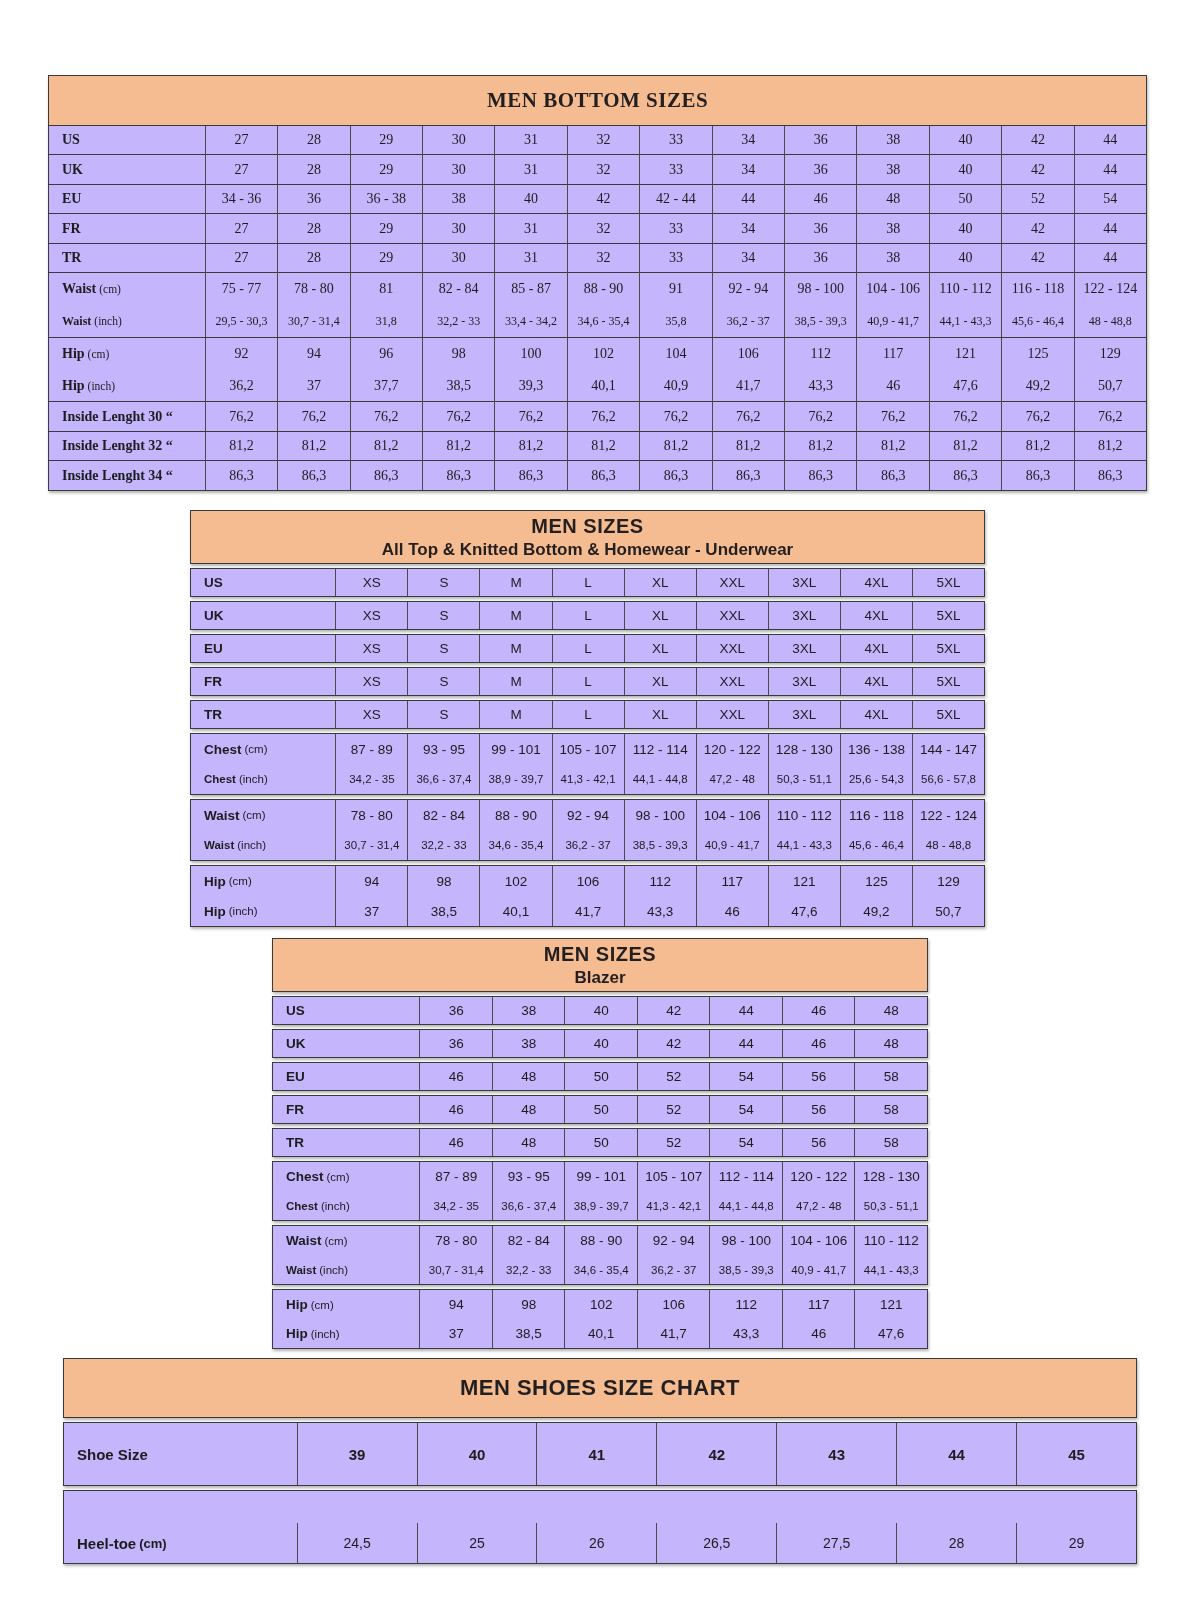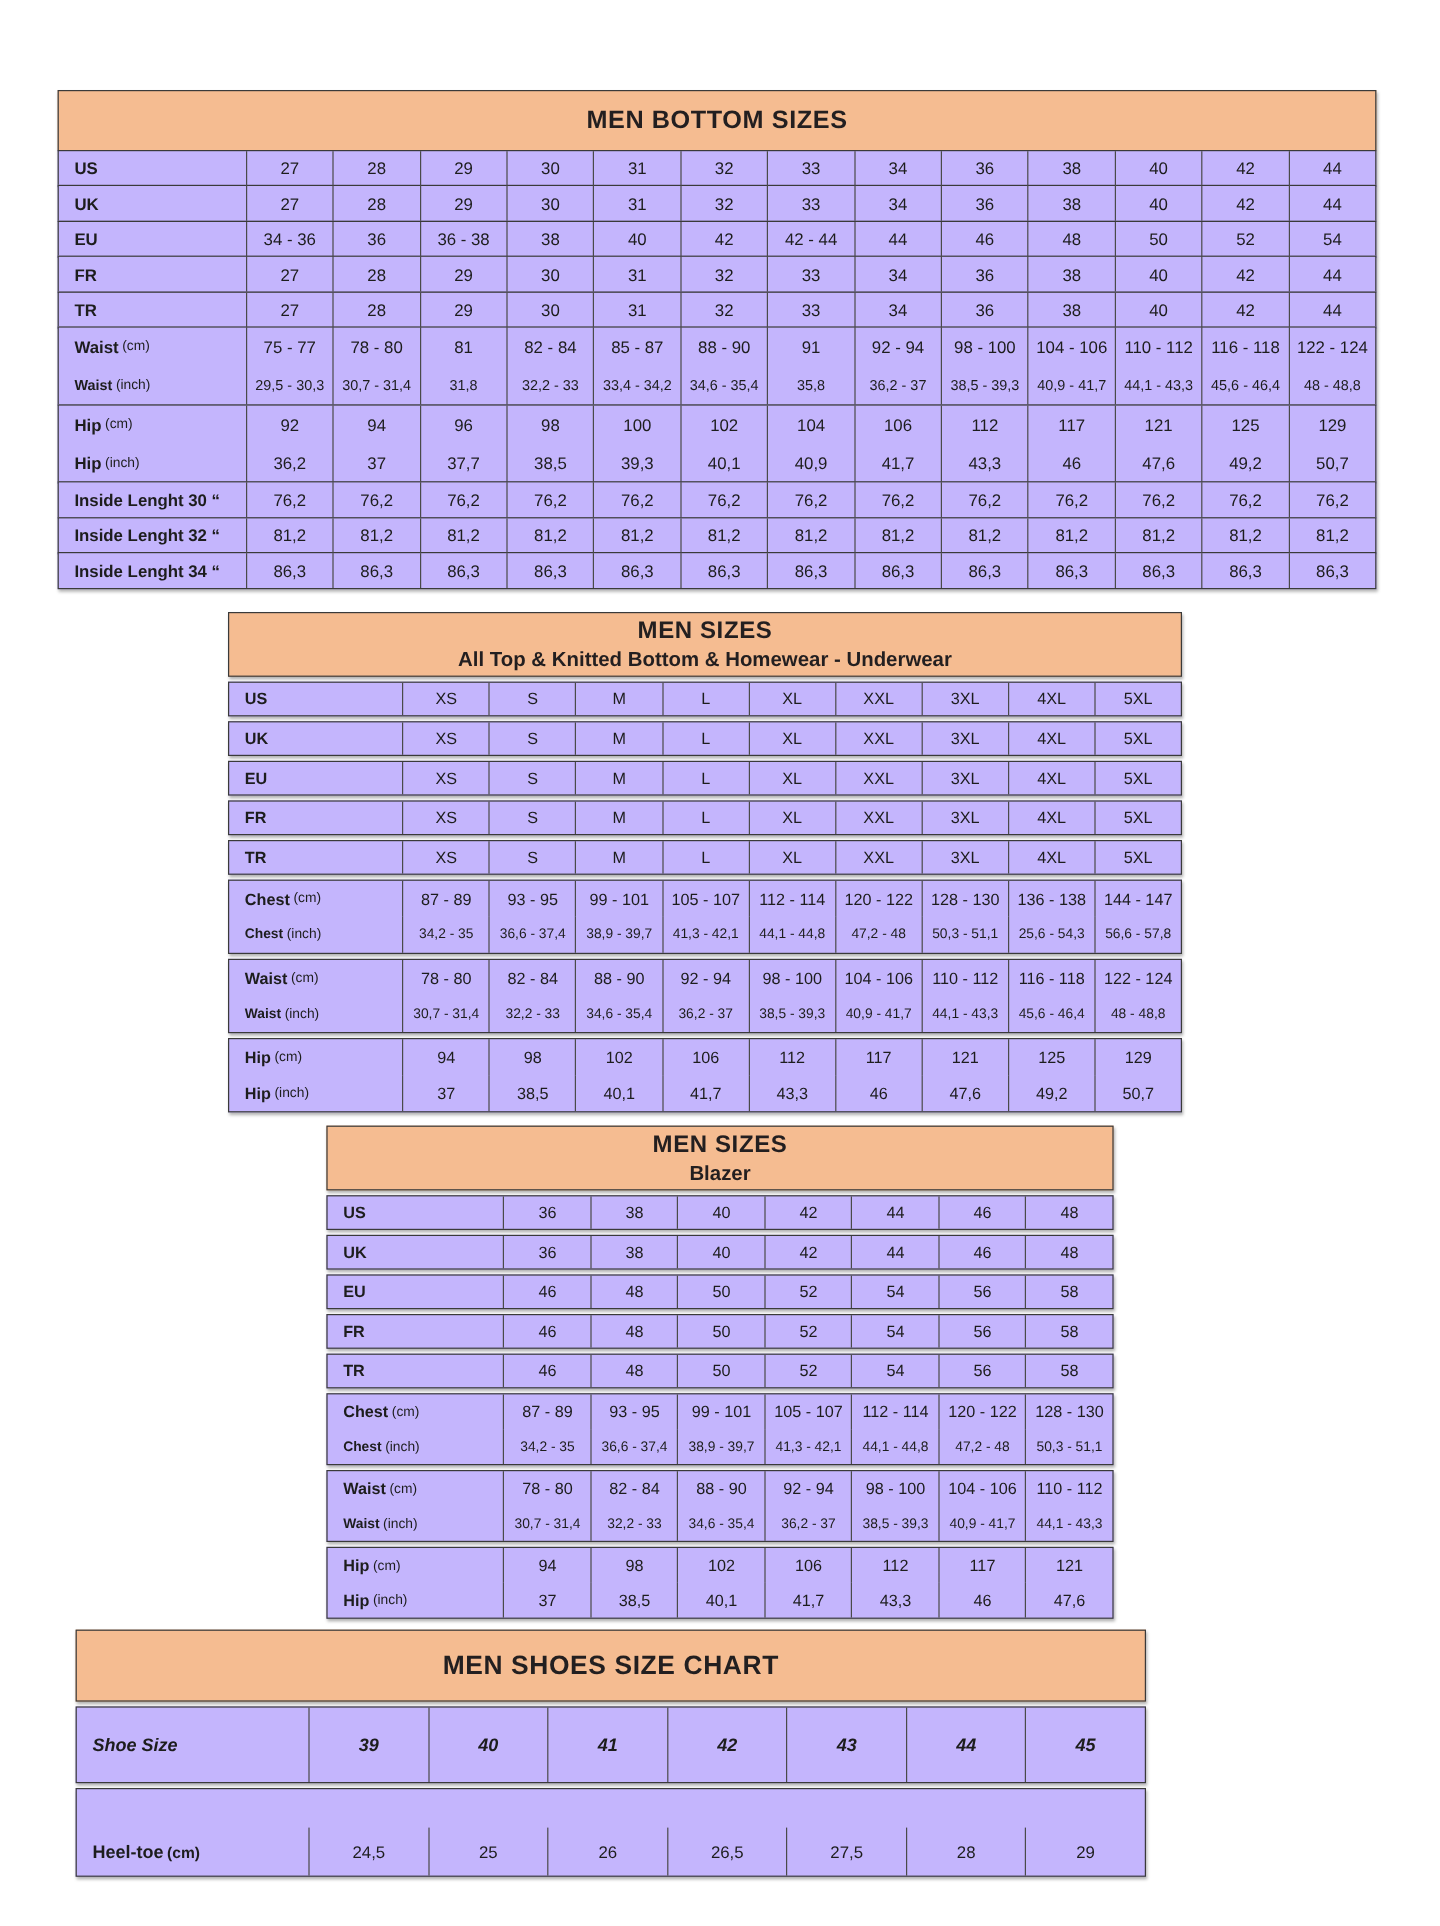--- a/index.html
+++ b/index.html
@@ -28,43 +28,43 @@
   .cell{
     flex:1 1 0;display:flex;align-items:center;justify-content:center;
     border-left:1.5px solid #4a4a4a;box-sizing:border-box;
     white-space:nowrap;overflow:hidden;
   }
   .label-cell{
     flex:0 0 var(--labelw);border-left:none;justify-content:flex-start;
     padding-left:13px;font-weight:700;
   }
   .unit{font-weight:400;font-size:11.5px;margin-left:3px;}
-  .boldvals .cell{font-weight:700;font-style:italic;}
+  .boldvals .cell{font-weight:700;}
 
   
-  .t1{left:48px;top:75px;width:1099px;--labelw:14.2%;}
+  .t1{left:48px;top:75px;width:1099px;font-family:Liberation Serif, serif;--labelw:14.2%;}
   .t1 .band{height:51px;}
   .t1 .band-title{font-size:21px;}
   .t1 .trow{height:29px;font-size:14px;}
   .t1 .multi .trow{height:32px;}
   .t1 .trow.small{font-size:12px;}
 
   
   .t2{left:190px;top:510px;width:795px;--labelw:18.2%;}
   .t3{left:272px;top:938px;width:656px;--labelw:22.4%;}
   .t2 .band,.t3 .band{height:54px;}
   .t2 .band-title,.t3 .band-title{font-size:20px;}
   .t2 .band-subtitle,.t3 .band-subtitle{font-size:17px;}
   .t2 .trow,.t3 .trow{height:27px;font-size:13.5px;}
   .t2 .multi .trow{height:30px;}
   .t3 .multi .trow{height:29px;}
   .t2 .trow.small,.t3 .trow.small{font-size:11.5px;}
 
   
-  .t4{left:63px;top:1358px;width:892px;--labelw:21.7%;}
+  .t4{left:63px;top:1358px;width:1074px;--labelw:21.7%;}
   .t4 .band{height:60px;}
   .t4 .band-title{font-size:22px;}
   .t4 .trow{height:62px;font-size:15px;}
   .t4 .block:last-child .trow{height:40px;font-size:14px;margin-top:32px;}
   .t4 .label-cell{font-size:15px;}
   .t4 .unit{font-weight:700;font-size:13px;}
 </style>
 </head>
 <body>
 

